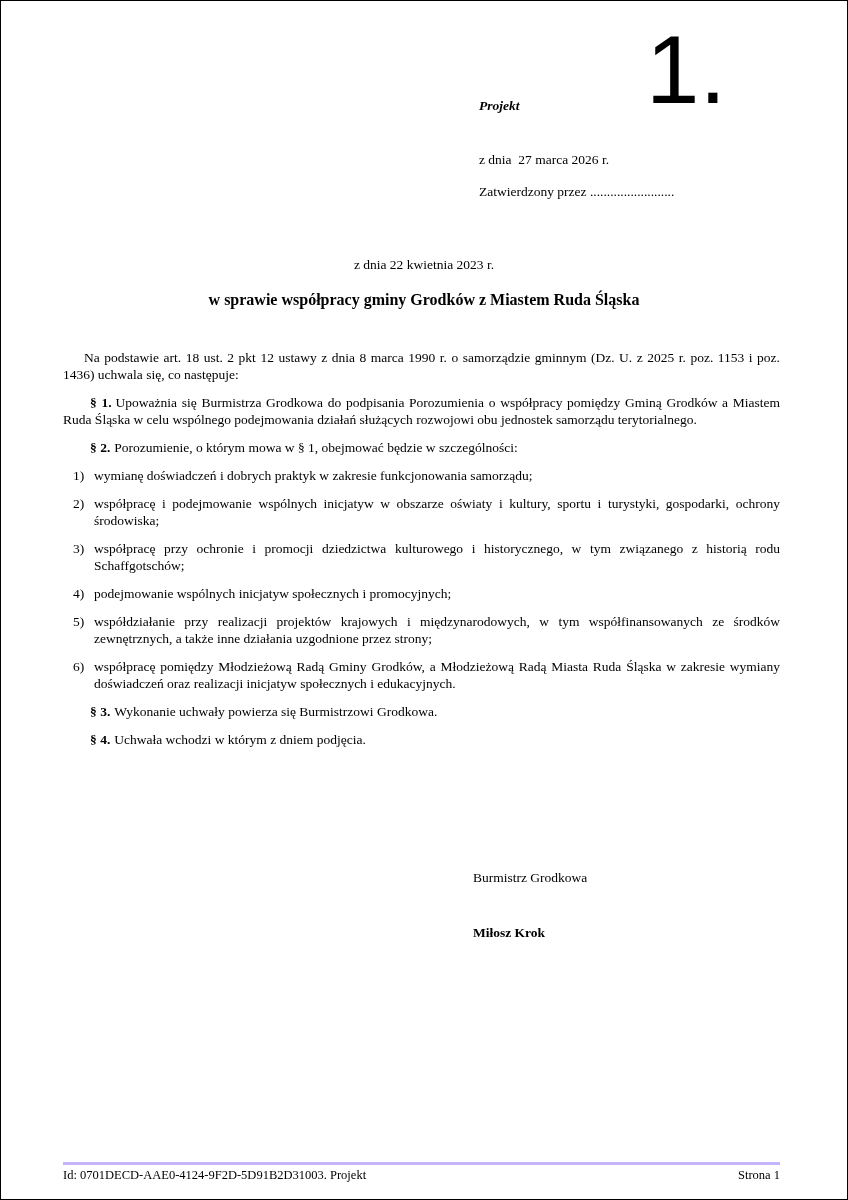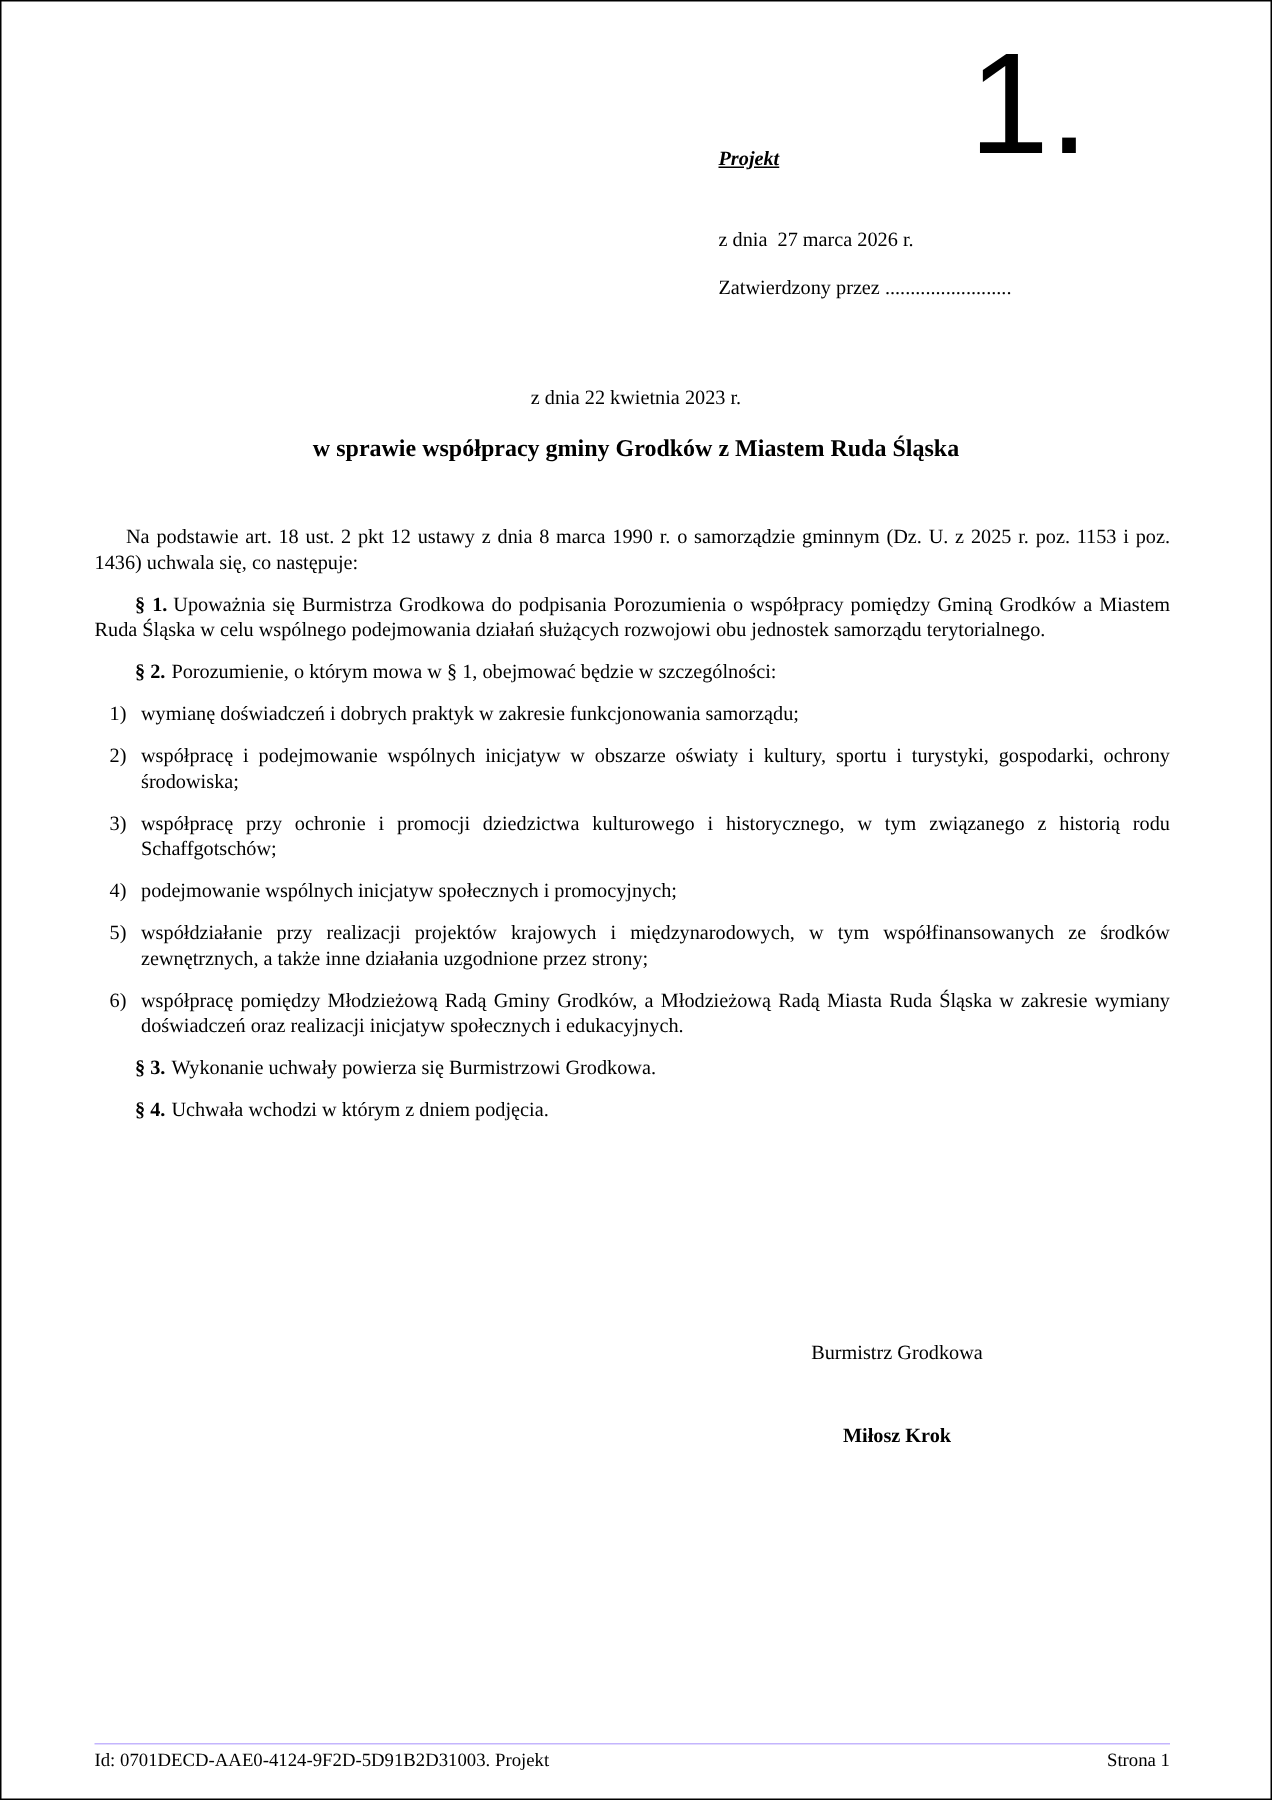--- a/index.html
+++ b/index.html
@@ -32,21 +32,20 @@
   .projekt-block {
     position: absolute;
     left: 478px;
     top: 97px;
     width: 300px;
     line-height: 16.5px;
   }
   .projekt-label {
     font-weight: bold;
     font-style: italic;
-    text-decoration: underline;
     display: inline-block;
     margin-bottom: 21px;
     text-align: center;
   }
   .pre { white-space: pre-wrap; margin-top: 16px; }
   .title-block {
     position: absolute;
     top: 200px;
     left: 0;
     width: 100%;
@@ -89,35 +88,34 @@
   .list-item {
     display: grid;
     grid-template-columns: 21px 1fr;
     margin: 0 0 11px 10px;
   }
   .list-num { text-align: left; }
   .list-text { text-align: justify; }
   .signature-block {
     position: absolute;
     left: 472px;
-    top: 892px;
+    top: 868px;
     width: 250px;
-    text-align: center;
     line-height: 17px;
   }
   .signature-name {
     margin-top: 38px;
     font-weight: bold;
   }
   .footer {
     position: absolute;
     left: 62px;
     top: 1161px;
     width: 717px;
-    border-top: 1px solid #c4b5fd;
+    border-top: 3px solid #c4b5fd;
     padding-top: 3px;
     display: flex;
     justify-content: space-between;
     font-size: 12.5px;
   }
 </style>
 </head>
 <body>
 
 <div class="page">

